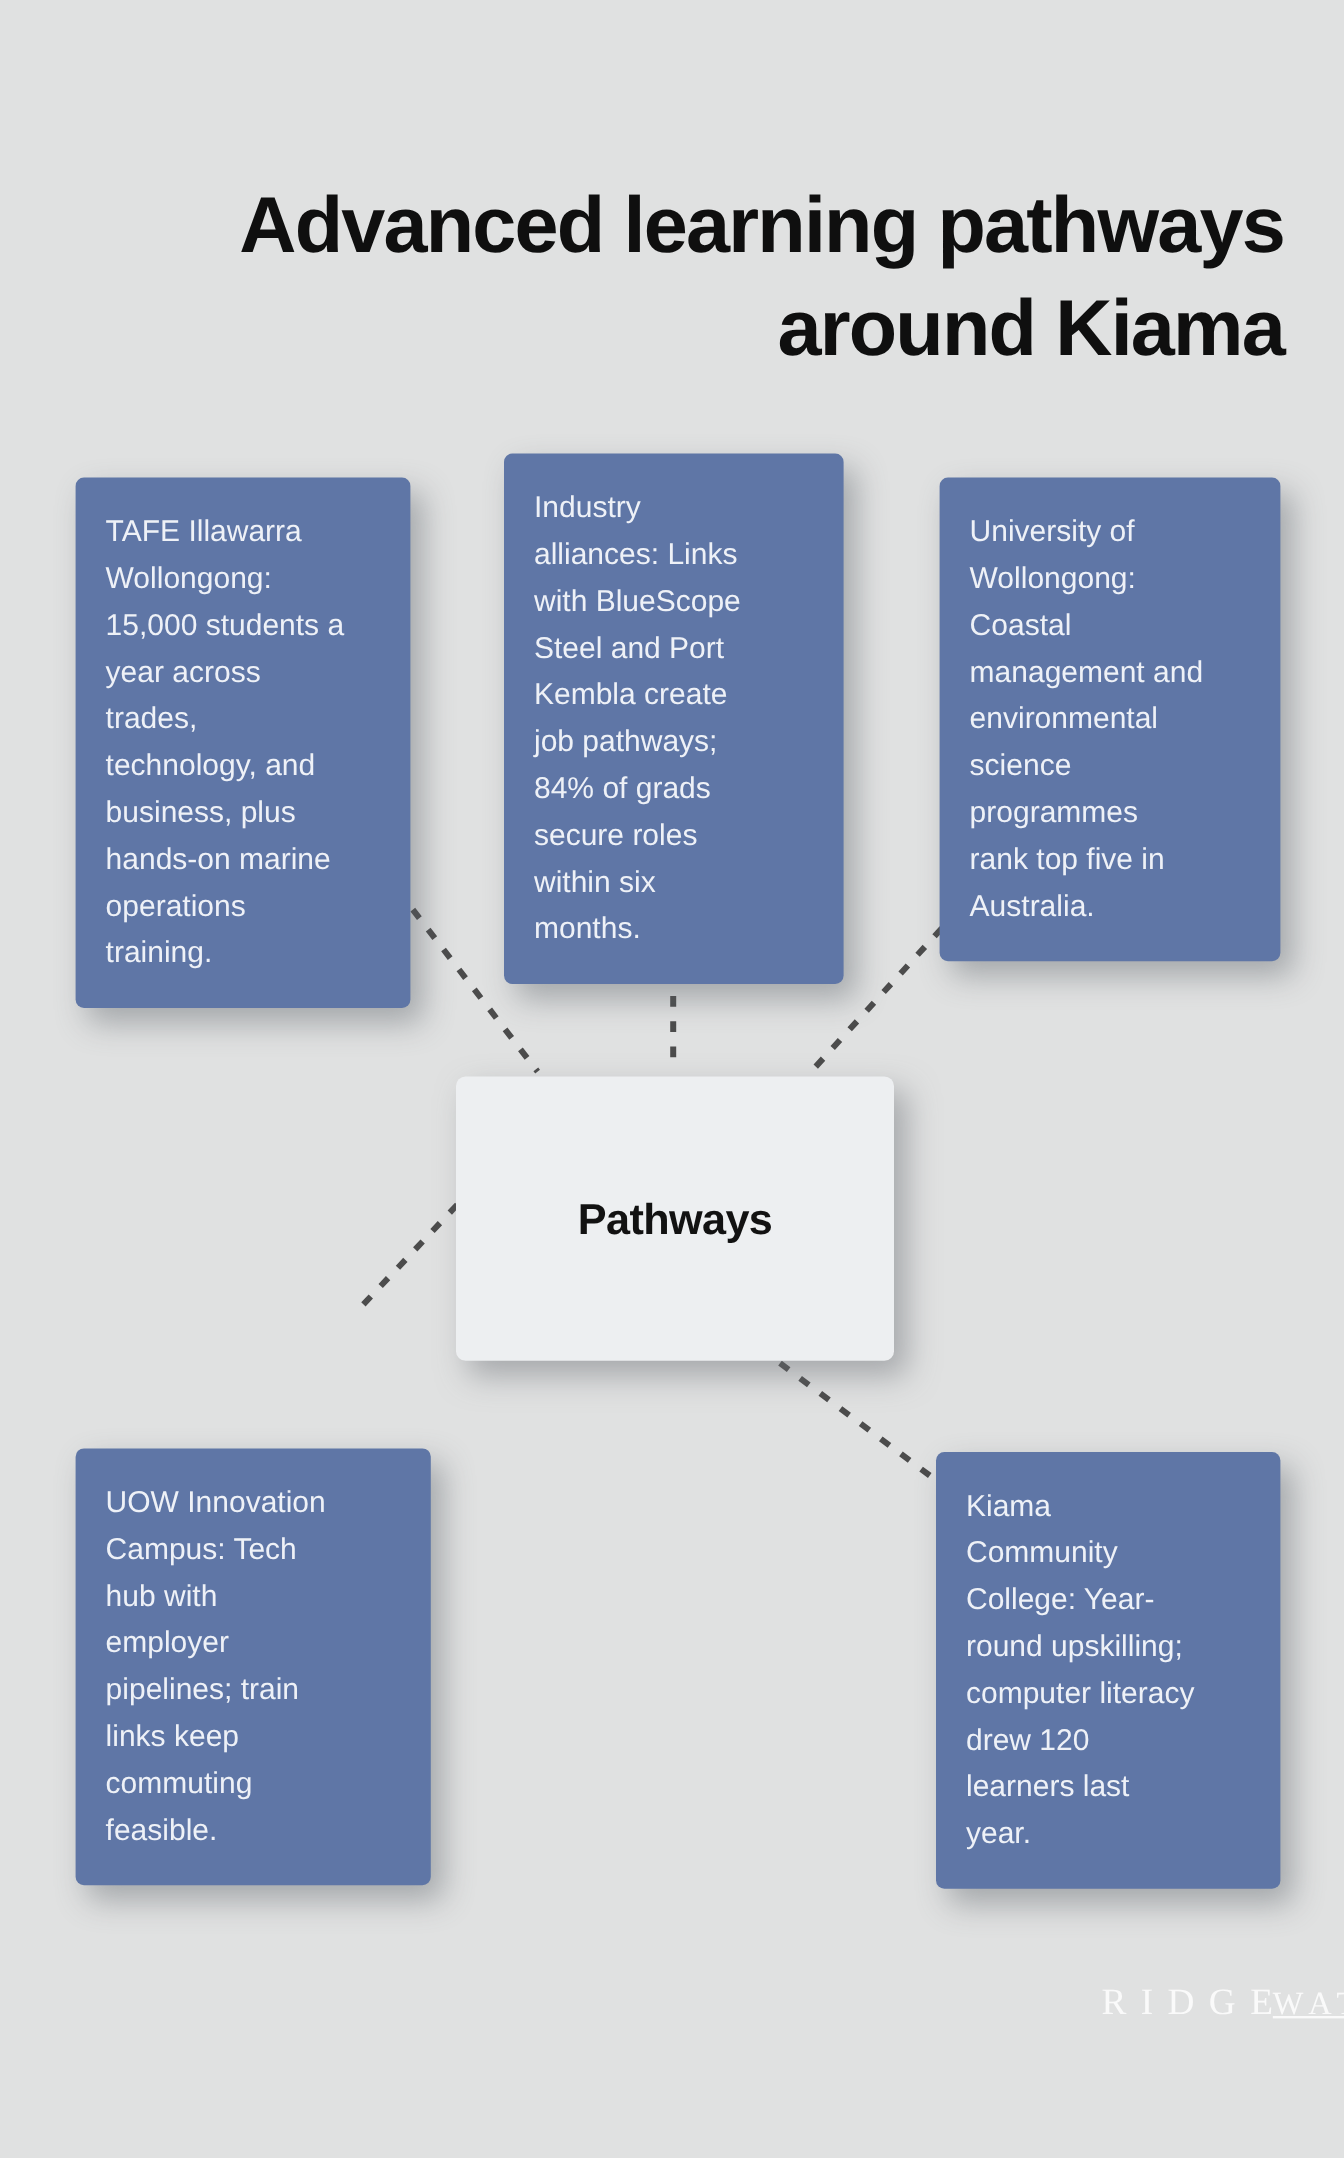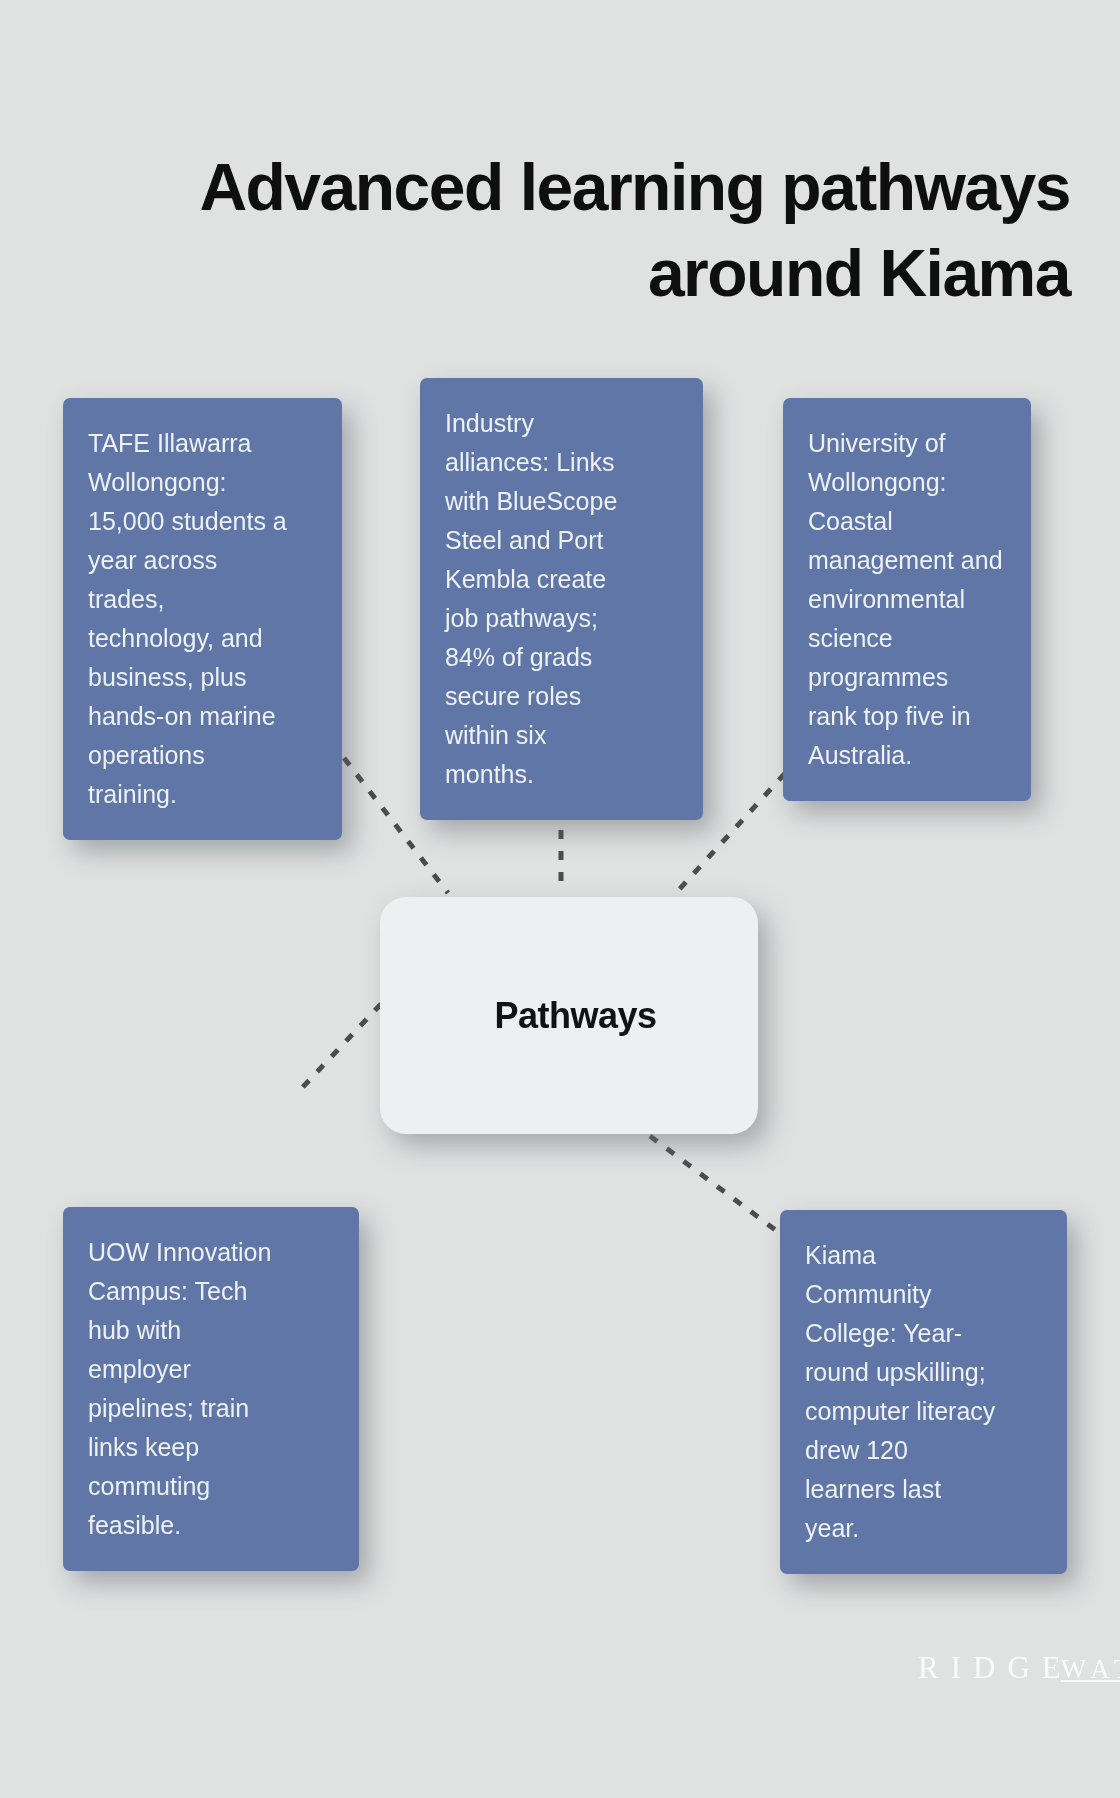--- a/index.html
+++ b/index.html
@@ -45,36 +45,35 @@
     color:var(--node-text,#eef1f7);
     border-radius:7px;
     padding:26px 25px;
     font-size:25px;
     line-height:39px;
     white-space:pre-line;
     box-shadow:10px 12px 26px rgba(92,97,104,0.45);
   }
   .node-1{left:63px;  top:398px;  width:279px;}
   .node-2{left:420px; top:378px;  width:283px;}
-  .node-3{left:783px; top:398px;  width:248px;}
+  .node-3{left:783px; top:398px;  width:284px;}
   .node-4{left:63px;  top:1207px; width:296px;}
   .node-5{left:780px; top:1210px; width:287px;}
   .center-node{
     position:absolute;
     left:380px;
     top:897px;
     width:365px;
     height:237px;
     background:var(--center-fill,#edeff1);
-    border-radius:26px;
+    border-radius:8px;
     box-shadow:10px 12px 26px rgba(110,114,120,0.5);
     display:flex;
     align-items:center;
     justify-content:center;
-    padding-left:13px;
   }
   .center-label{
     font-size:36px;
     font-weight:700;
     color:var(--center-text,#121212);
     letter-spacing:-0.5px;
   }
   svg.connectors{
     position:absolute;
     left:0; top:0;

